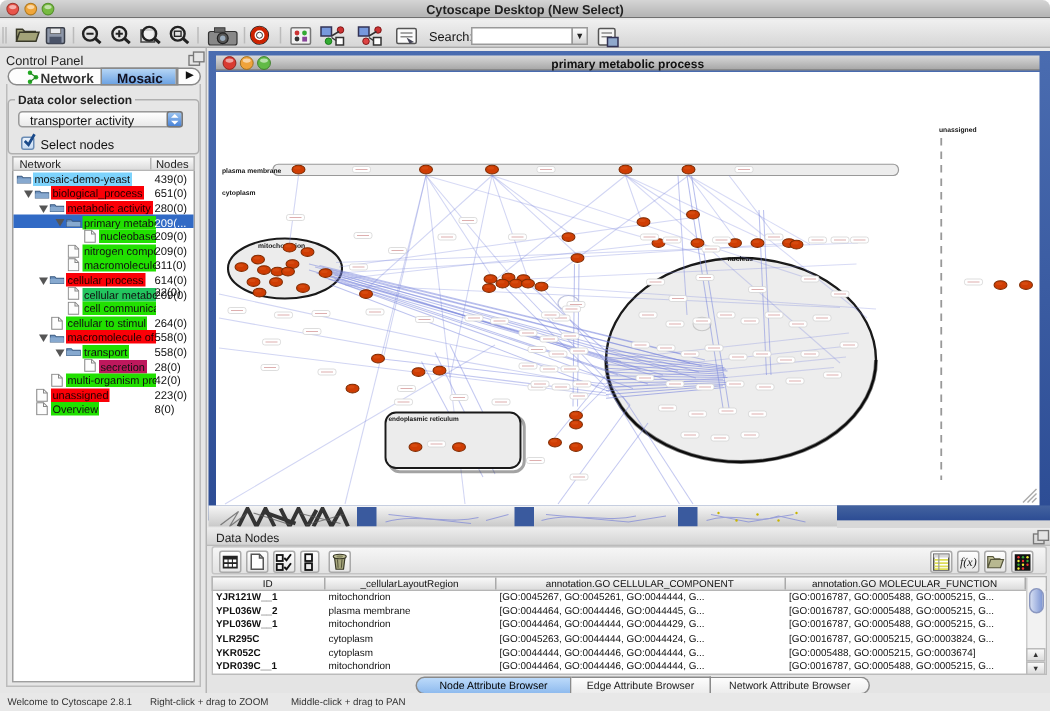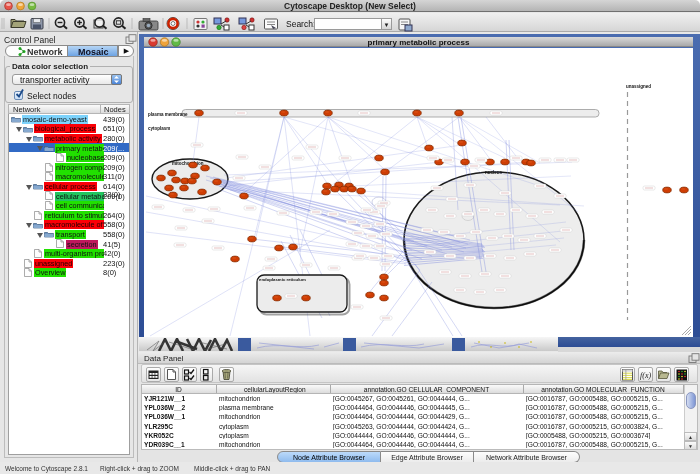--- a/index.html
+++ b/index.html
@@ -203,21 +203,21 @@
 <svg class="abs" style="left:45px;top:200.9px" width="8" height="9">
 <path d="M0.5 0.5 L5 0.5 L7.5 3 L7.5 8.5 L0.5 8.5 Z" fill="#fdfdfd" stroke="#888" stroke-width="0.7"></path>
 <path d="M5 0.5 L5 3 L7.5 3" fill="none" stroke="#888" stroke-width="0.7"></path>
   </svg>
 <div class="abs" style="left:55px;top:201.1px;max-width:49px;font-size:7.3px;line-height:9px;color:#111;background:#21e000;padding:0 1px;white-space:nowrap;overflow:hidden">cell communicat</div>
 <div class="abs" style="left:103px;top:190px;font-size:7.5px;line-height:9px;color:#111;background:transparent">22(0)</div>
 <svg class="abs" style="left:34px;top:210.5px" width="8" height="9">
 <path d="M0.5 0.5 L5 0.5 L7.5 3 L7.5 8.5 L0.5 8.5 Z" fill="#fdfdfd" stroke="#888" stroke-width="0.7"></path>
 <path d="M5 0.5 L5 3 L7.5 3" fill="none" stroke="#888" stroke-width="0.7"></path>
   </svg>
-<div class="abs" style="left:44px;top:210.7px;max-width:60px;font-size:7.3px;line-height:9px;color:#111;background:#21e000;padding:0 1px;white-space:nowrap;overflow:hidden">reticulum to stimul</div>
+<div class="abs" style="left:44px;top:210.7px;max-width:60px;font-size:7.3px;line-height:9px;color:#111;background:#21e000;padding:0 1px;white-space:nowrap;overflow:hidden">cellular to stimul</div>
 <div class="abs" style="left:103px;top:210.7px;font-size:7.5px;line-height:9px;color:#111;background:transparent">264(0)</div>
 <svg class="abs" style="left:25px;top:221.1px" width="8" height="8">
     <path d="M1 2 L7 2 L4 7 Z" fill="#555"></path>
   </svg>
 <svg class="abs" style="left:33px;top:220.6px" width="10" height="8">
 <path d="M0.5 2.5 L0.5 7 L9.5 7 L9.5 3.5 L4.5 3.5 L3.5 2.5 Z" fill="#6e93c0" stroke="#3a5a80" stroke-width="0.7"></path>
 <rect x="0.5" y="4" width="9" height="3" fill="#87a9cf"></rect>
   </svg>
 <div class="abs" style="left:44px;top:220.3px;max-width:60px;font-size:7.3px;line-height:9px;color:#200;background:#fb0007;padding:0 1px;white-space:nowrap;overflow:hidden">macromolecule of lo</div>
 <div class="abs" style="left:103px;top:220.3px;font-size:7.5px;line-height:9px;color:#111;background:transparent">558(0)</div>
@@ -228,21 +228,21 @@
 <path d="M0.5 2.5 L0.5 7 L9.5 7 L9.5 3.5 L4.5 3.5 L3.5 2.5 Z" fill="#6e93c0" stroke="#3a5a80" stroke-width="0.7"></path>
 <rect x="0.5" y="4" width="9" height="3" fill="#87a9cf"></rect>
   </svg>
 <div class="abs" style="left:55px;top:229.9px;max-width:49px;font-size:7.3px;line-height:9px;color:#111;background:#21e000;padding:0 1px;white-space:nowrap;overflow:hidden">transport</div>
 <div class="abs" style="left:103px;top:229.9px;font-size:7.5px;line-height:9px;color:#111;background:transparent">558(0)</div>
 <svg class="abs" style="left:56px;top:239.3px" width="8" height="9">
 <path d="M0.5 0.5 L5 0.5 L7.5 3 L7.5 8.5 L0.5 8.5 Z" fill="#fdfdfd" stroke="#888" stroke-width="0.7"></path>
 <path d="M5 0.5 L5 3 L7.5 3" fill="none" stroke="#888" stroke-width="0.7"></path>
   </svg>
 <div class="abs" style="left:66px;top:239.5px;max-width:38px;font-size:7.3px;line-height:9px;color:#111;background:#be185d;padding:0 1px;white-space:nowrap;overflow:hidden">secretion</div>
-<div class="abs" style="left:103px;top:239.5px;font-size:7.5px;line-height:9px;color:#111;background:transparent">41(5)</div>
+<div class="abs" style="left:103px;top:239.5px;font-size:7.5px;line-height:9px;color:#111;background:transparent">28(0)</div>
 <svg class="abs" style="left:34px;top:248.9px" width="8" height="9">
 <path d="M0.5 0.5 L5 0.5 L7.5 3 L7.5 8.5 L0.5 8.5 Z" fill="#fdfdfd" stroke="#888" stroke-width="0.7"></path>
 <path d="M5 0.5 L5 3 L7.5 3" fill="none" stroke="#888" stroke-width="0.7"></path>
   </svg>
 <div class="abs" style="left:44px;top:249.1px;max-width:60px;font-size:7.3px;line-height:9px;color:#111;background:#21e000;padding:0 1px;white-space:nowrap;overflow:hidden">multi-organism pro</div>
 <div class="abs" style="left:103px;top:249.1px;font-size:7.5px;line-height:9px;color:#111;background:transparent">42(0)</div>
 <svg class="abs" style="left:24px;top:258.5px" width="8" height="9">
 <path d="M0.5 0.5 L5 0.5 L7.5 3 L7.5 8.5 L0.5 8.5 Z" fill="#fdfdfd" stroke="#888" stroke-width="0.7"></path>
 <path d="M5 0.5 L5 3 L7.5 3" fill="none" stroke="#888" stroke-width="0.7"></path>
   </svg>
@@ -568,21 +568,21 @@
       <circle cx="352" cy="9" r="0.8"></circle>
       <circle cx="366" cy="5" r="0.8"></circle>
       <circle cx="380" cy="9" r="0.8"></circle>
       <circle cx="392" cy="4" r="0.8"></circle>
     </g>
 </svg>
 <div class="abs" style="left:558px;top:337px;width:142px;height:10px;background:linear-gradient(#44639f,#2c4c94)"></div>
 <div class="abs" style="left:558px;top:347px;width:142px;height:5px;background:#d8d8d8"></div>
 <div class="abs" style="left:138px;top:352px;width:562px;height:110px;background:#e4e4e4"></div>
 <div class="abs" style="left:138px;top:352px;width:562px;height:12px;background:linear-gradient(#ececec,#d4d4d4);border-bottom:1px solid #bbb"></div>
-<div class="abs" style="left:144px;top:354px;font-size:8px;color:#222">Data Panel</div>
+<div class="abs" style="left:144px;top:354px;font-size:8px;color:#222">Data Nodes</div>
 <svg class="abs" style="left:688px;top:353px" width="12" height="11" fill="none">
 <rect x="1" y="3" width="7" height="6.5" stroke="#777" stroke-width="0.9"></rect>
     <rect x="4" y="0.7" width="7" height="6.5" stroke="#777" stroke-width="0.9" fill="#e4e4e4"></rect>
   </svg>
 <div class="abs" style="left:141px;top:364px;width:557px;height:19px;background:linear-gradient(#f6f6f6,#e2e2e2);border:1px solid #c5c5c5;border-radius:2px"></div>
 <div class="abs" style="left:146px;top:366.5px;width:15px;height:15px;background:linear-gradient(#fefefe,#e6e6e6);border:1px solid #aaa;border-radius:2px"></div>
 <svg class="abs" style="left:146px;top:366.5px" width="15" height="15" fill="none">
     <rect x="2.5" y="3.5" width="10" height="8.5" fill="#222"></rect>
     <g fill="#fff">
       <rect x="3.5" y="6" width="2.2" height="1.8"></rect>

